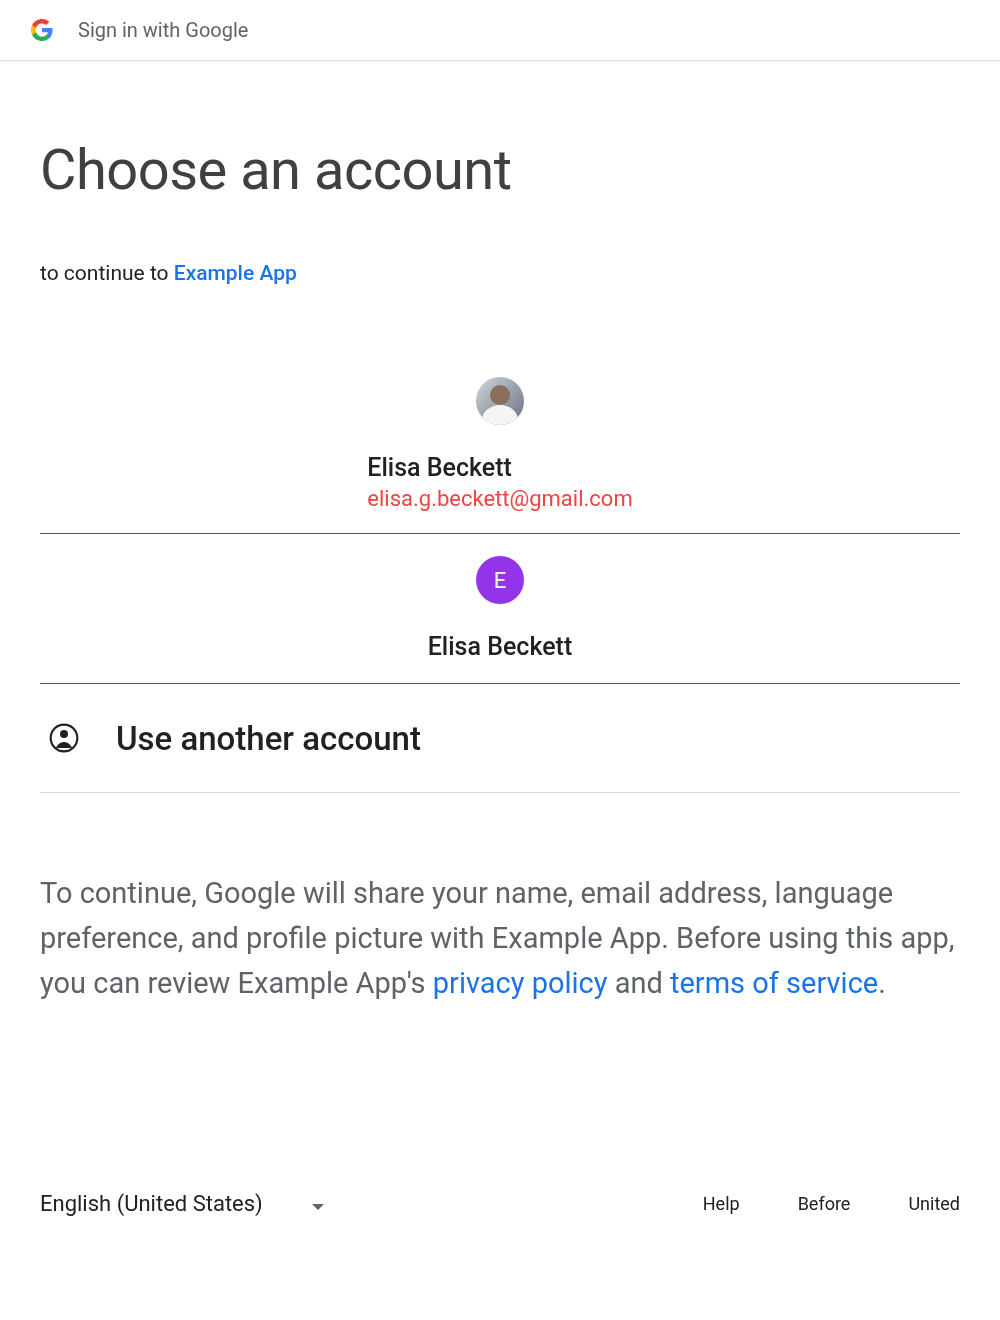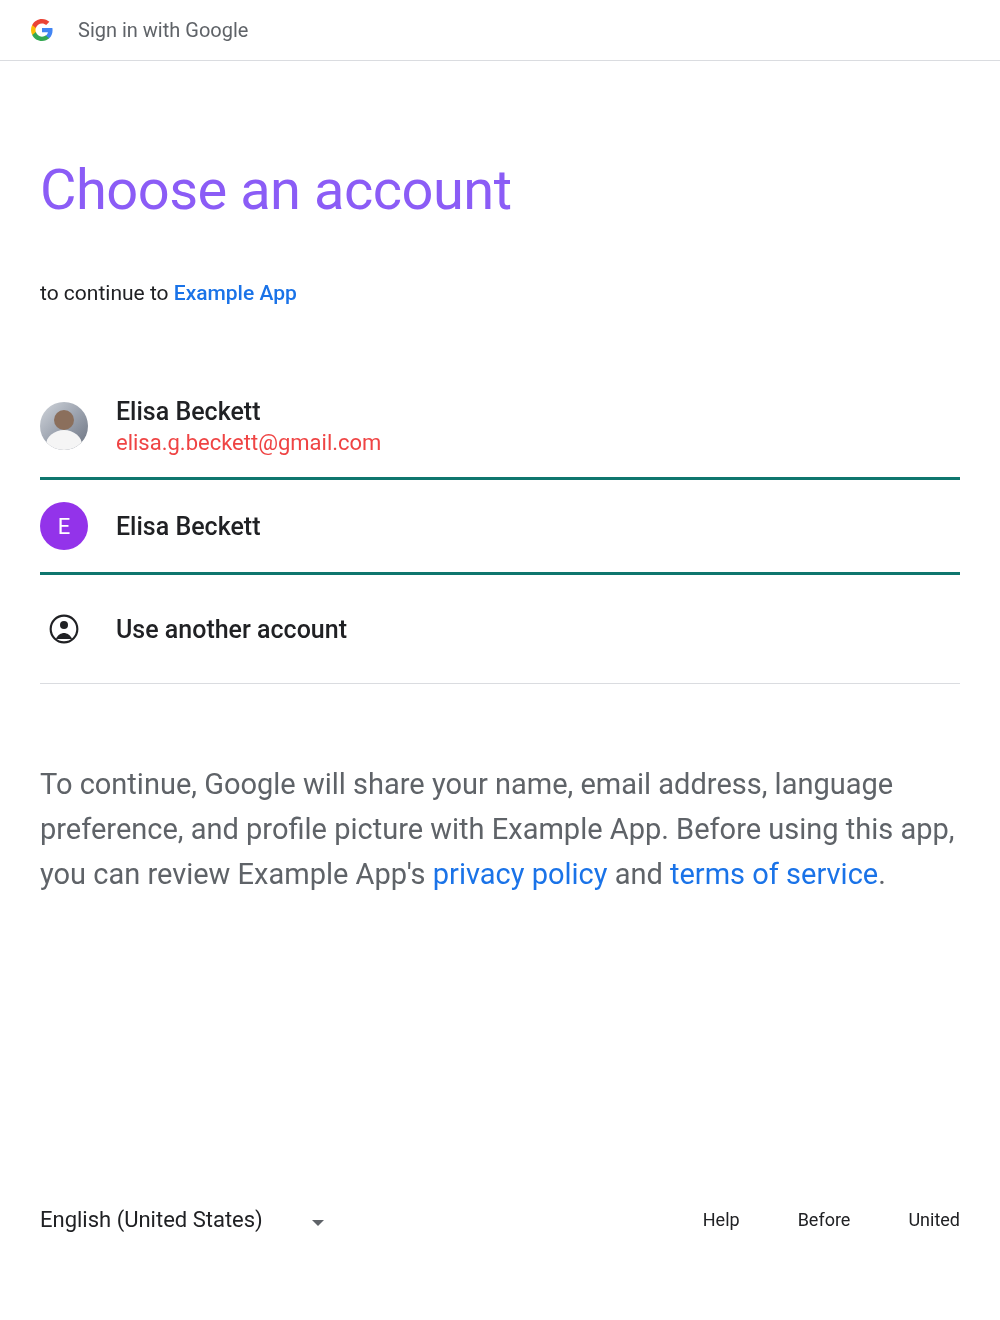--- a/index.html
+++ b/index.html
@@ -32,44 +32,45 @@
       font-size: 20px;
       font-weight: 400;
       color: #5f6368;
     }
     .main {
       padding: 0 40px;
     }
     .main-title {
       font-size: 56px;
       font-weight: 400;
-      color: #8b5cf6;
-      margin-top: 96px;
+      color: #404040;
+      margin-top: 76px;
       letter-spacing: -0.5px;
     }
     .subtitle {
       font-size: 21px;
       font-weight: 400;
       color: #202124;
       margin-top: 58px;
     }
     .app-link {
       color: #1a73e8;
       font-weight: 500;
     }
     .accounts-list {
       margin-top: 92px;
     }
     .account-item {
       display: flex;
       align-items: center;
       padding: 22px 0;
-      border-bottom: 3px solid #0f766e;
+      border-bottom: 1px solid #0f766e;
       gap: 28px;
       cursor: pointer;
+      flex-direction: column;
     }
     .account-item:first-child {
       padding-top: 0;
     }
     .avatar {
       width: 48px;
       height: 48px;
       border-radius: 50%;
       display: flex;
       align-items: center;
@@ -132,40 +133,40 @@
     }
     .another-account {
       display: flex;
       align-items: center;
       padding: 30px 0;
       border-bottom: 1px solid #dadce0;
       gap: 28px;
       cursor: pointer;
     }
     .another-label {
-      font-size: 25px;
+      font-size: 33px;
       font-weight: 500;
       color: #202124;
     }
     .disclosure {
       margin-top: 78px;
       font-size: 29px;
       line-height: 1.55;
       color: #5f6368;
     }
     .disclosure .link {
       color: #1a73e8;
     }
     .footer {
       display: flex;
       align-items: center;
       justify-content: space-between;
       padding: 0 40px;
       position: absolute;
-      bottom: 88px;
+      bottom: 104px;
       width: 1000px;
     }
     .lang-select {
       display: flex;
       align-items: center;
       gap: 48px;
       font-size: 22px;
       color: #202124;
       cursor: pointer;
     }

